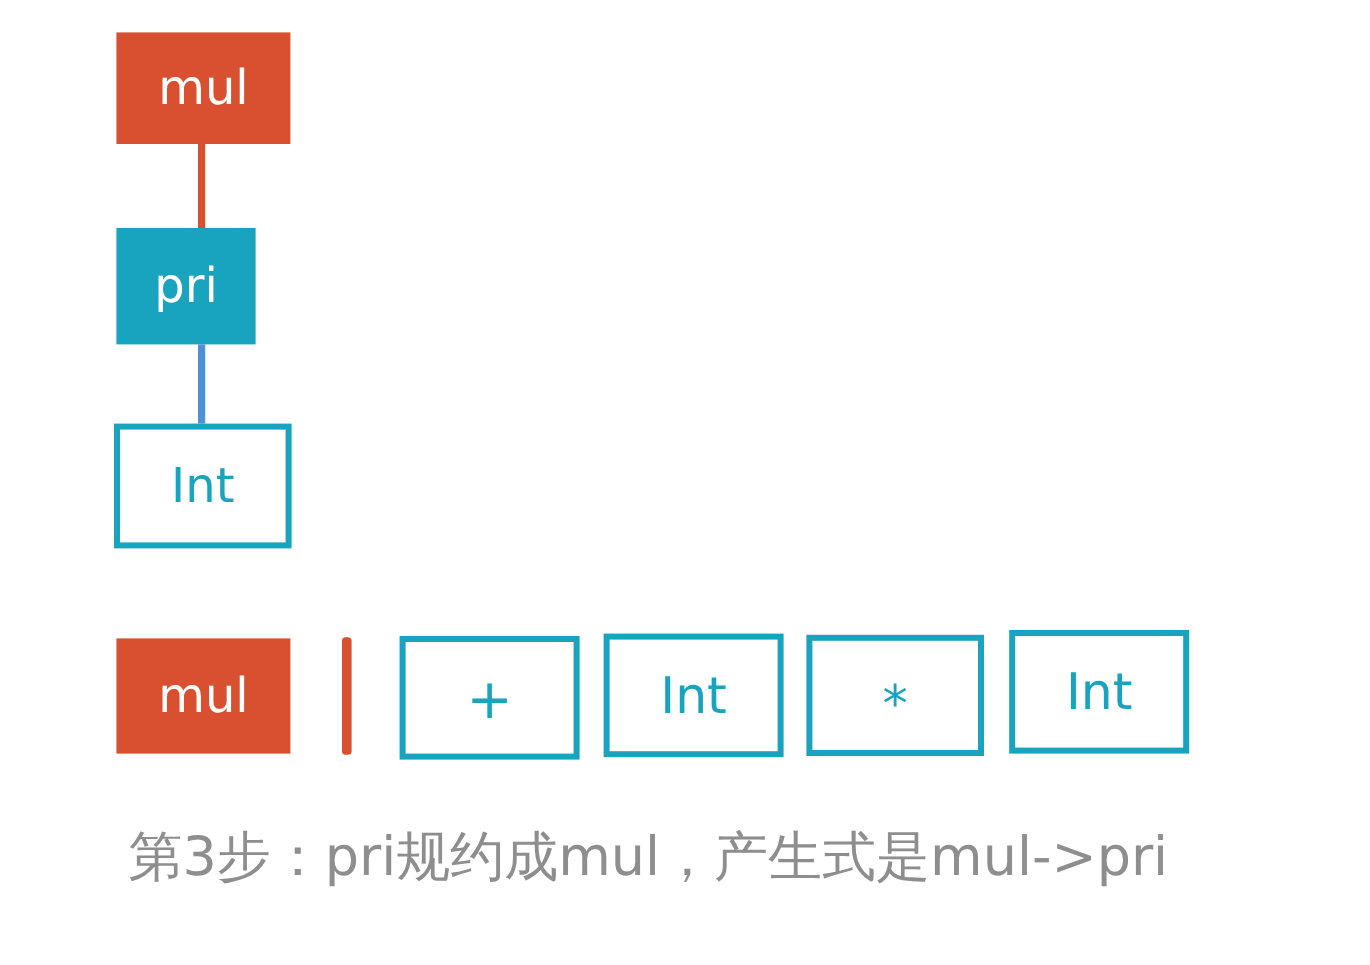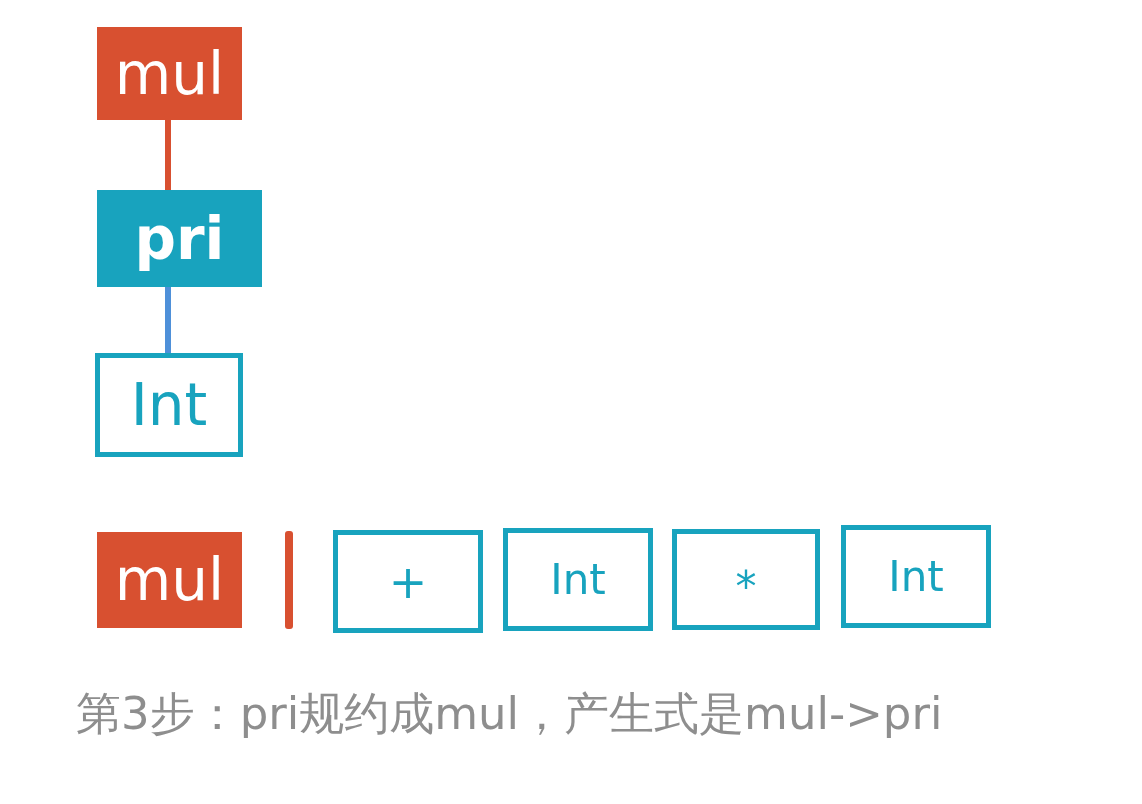--- a/index.html
+++ b/index.html
@@ -15,21 +15,21 @@
     font-family: "DejaVu Sans", sans-serif;
   }
   .abs {
     position: absolute;
     box-sizing: border-box;
   }
   .node {
     display: flex;
     align-items: center;
     justify-content: center;
-    font-size: 58px;
+    font-size: 40px;
     line-height: 1;
   }
   .filled-orange {
     background: var(--orange);
     color: #ffffff;
   }
   .filled-teal {
     background: var(--teal);
     color: #ffffff;
   }
@@ -41,36 +41,36 @@
   }
   .edge {
     width: 6px;
   }
   .edge-orange { background: var(--orange); }
   .edge-blue   { background: var(--blue); }
 
   
   .tree-node-mul { left: 97px;  top: 27px;  width: 145px; height: 93px; }
   .edge-mul-pri  { left: 165px; top: 119px; height: 72px; }
-  .tree-node-pri { left: 97px;  top: 190px; width: 165px; height: 97px; font-weight: bold; }
+  .tree-node-pri { left: 97px;  top: 190px; width: 116px; height: 97px; }
   .edge-pri-int  { left: 165px; top: 287px; height: 67px; }
   .tree-node-int { left: 95px;  top: 353px; width: 148px; height: 104px; }
 
   
   .row-mul     { left: 97px;  top: 532px; width: 145px; height: 96px; }
   .cursor-bar  { left: 285px; top: 531px; width: 8px; height: 98px; background: var(--orange); border-radius: 3px; }
   .token       { font-size: 42px; }
   .token-plus  { left: 333px; top: 530px; width: 150px; height: 103px; font-size: 46px; }
   .token-int-1 { left: 503px; top: 528px; width: 150px; height: 103px; }
   .token-star  { left: 672px; top: 529px; width: 148px; height: 101px; padding-top: 14px; }
   .token-int-2 { left: 841px; top: 525px; width: 150px; height: 103px; }
 
   
   .caption {
-    left: 76px;
+    left: 107px;
     top: 684px;
     width: 1000px;
     color: var(--gray);
     font-size: 45px;
     line-height: 1.35;
     white-space: nowrap;
   }
 </style>
 </head>
 <body>

